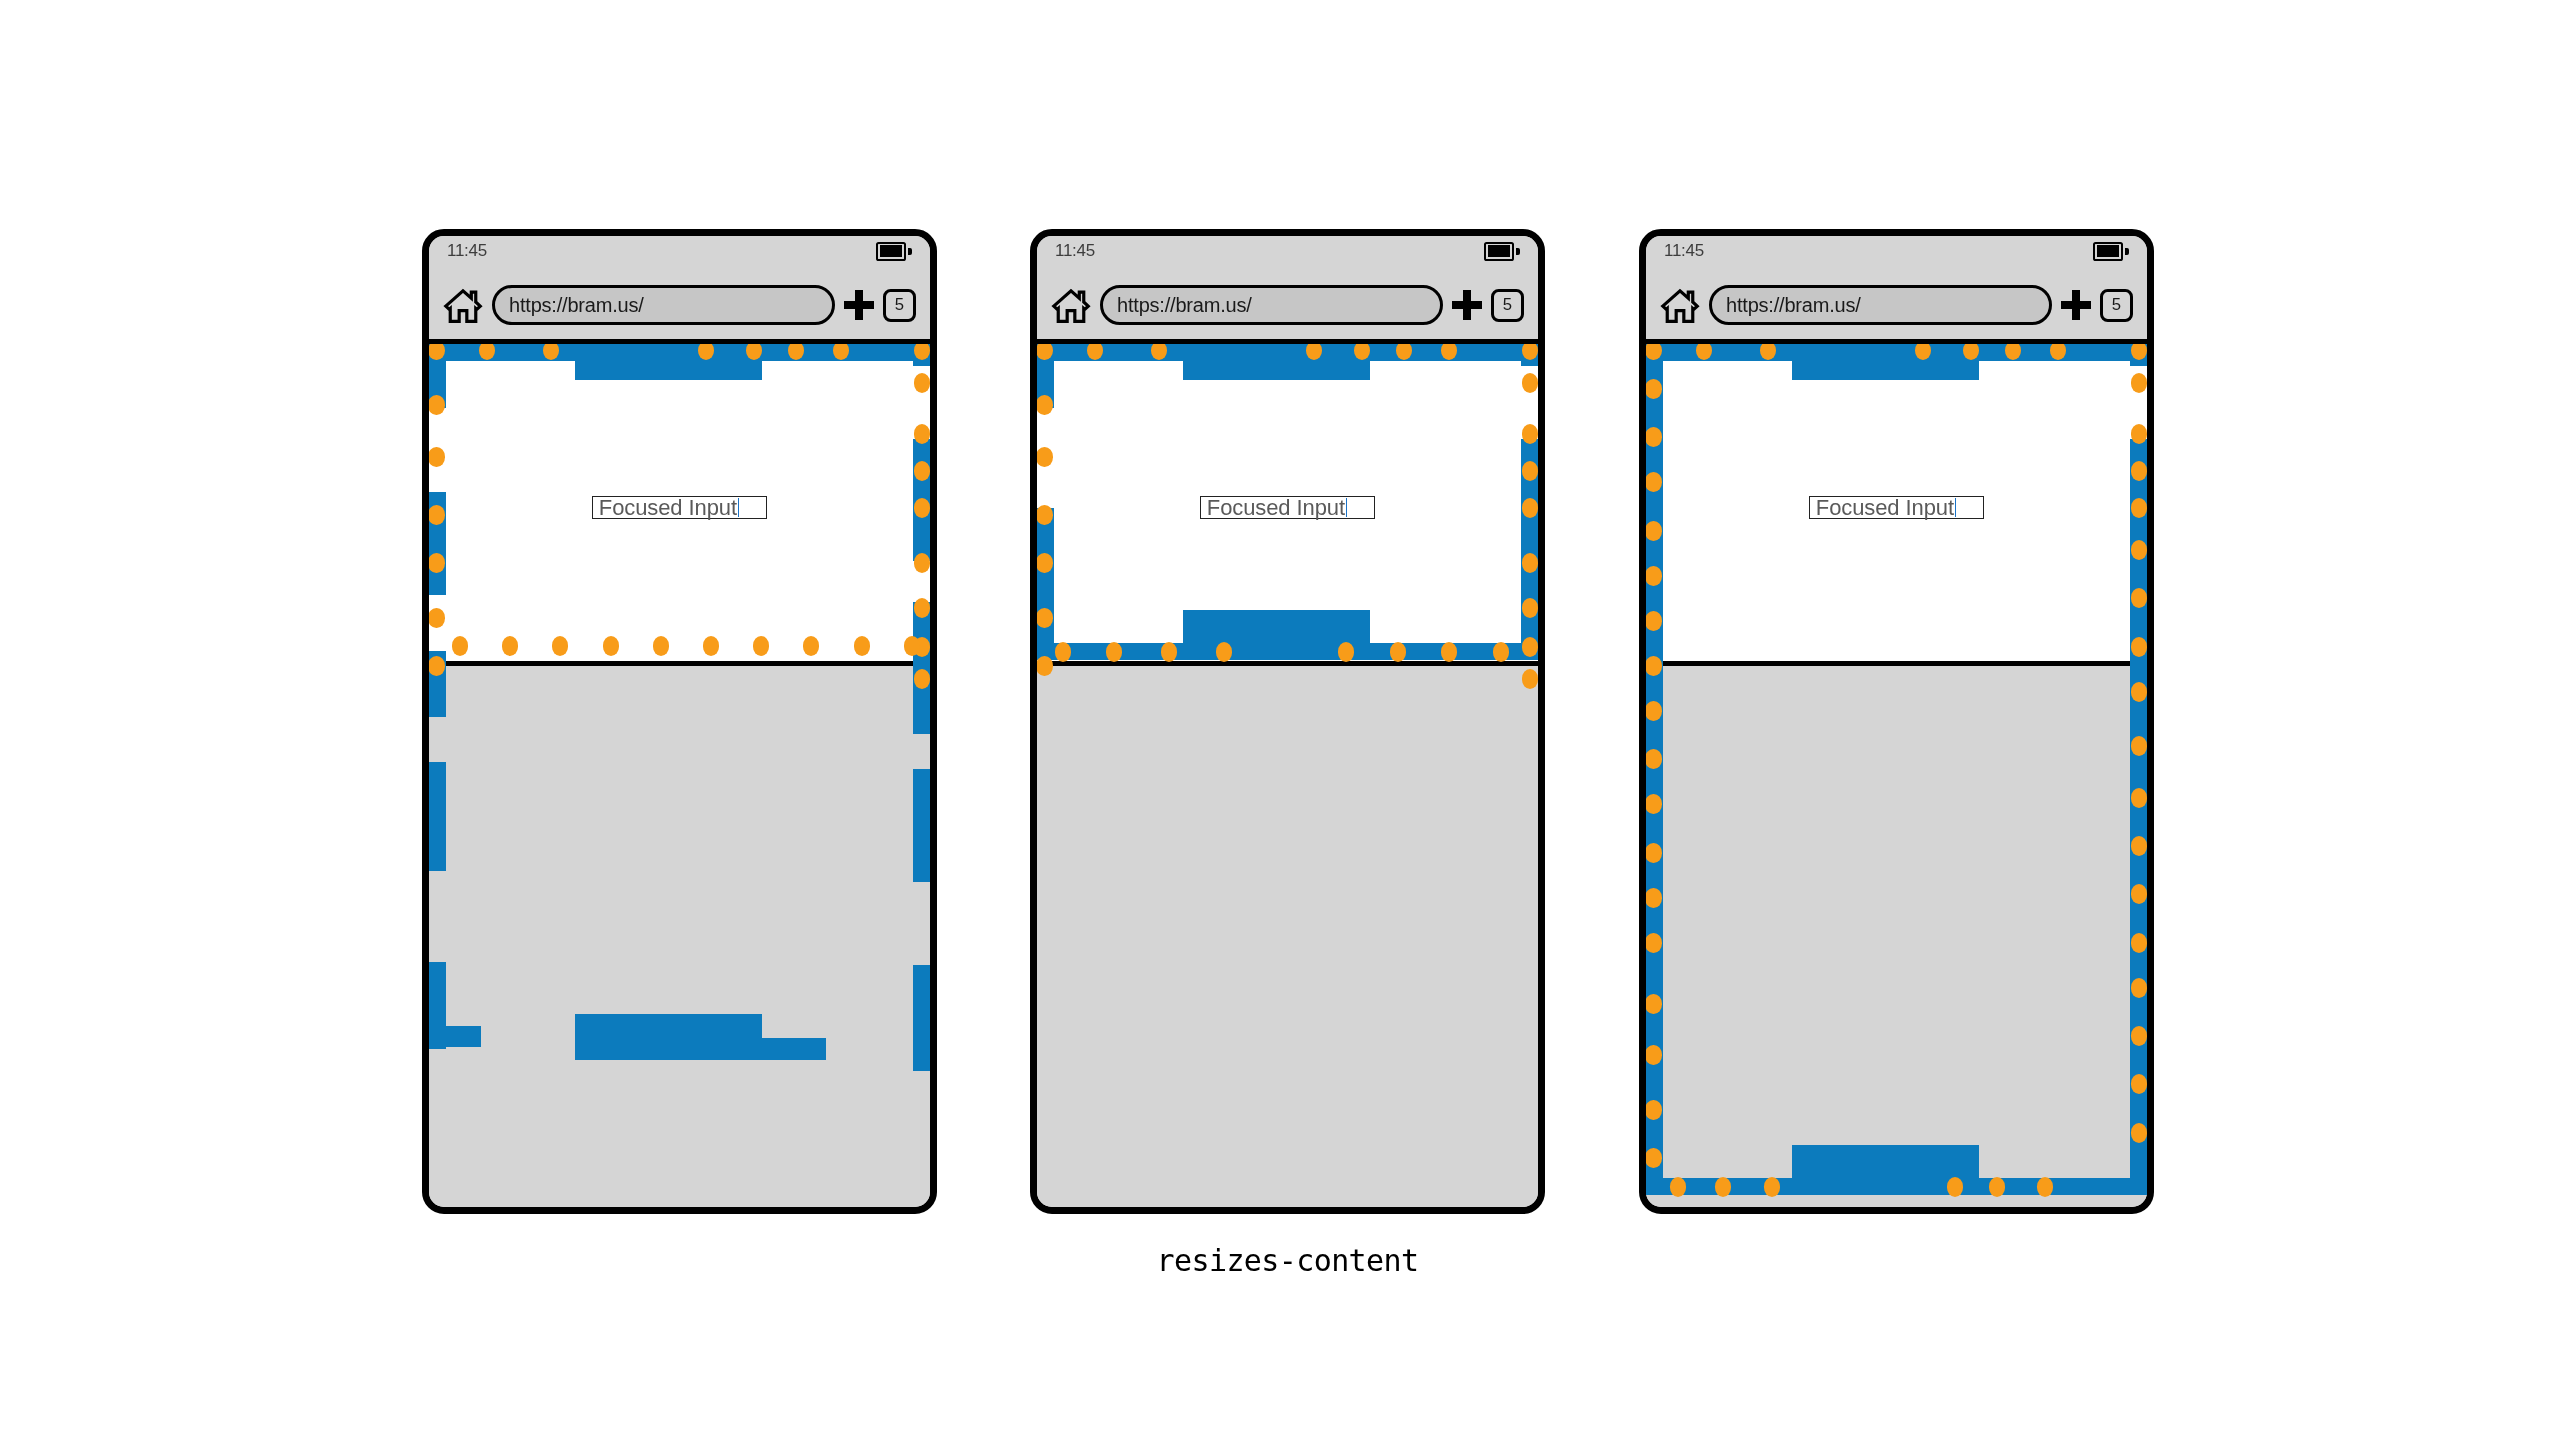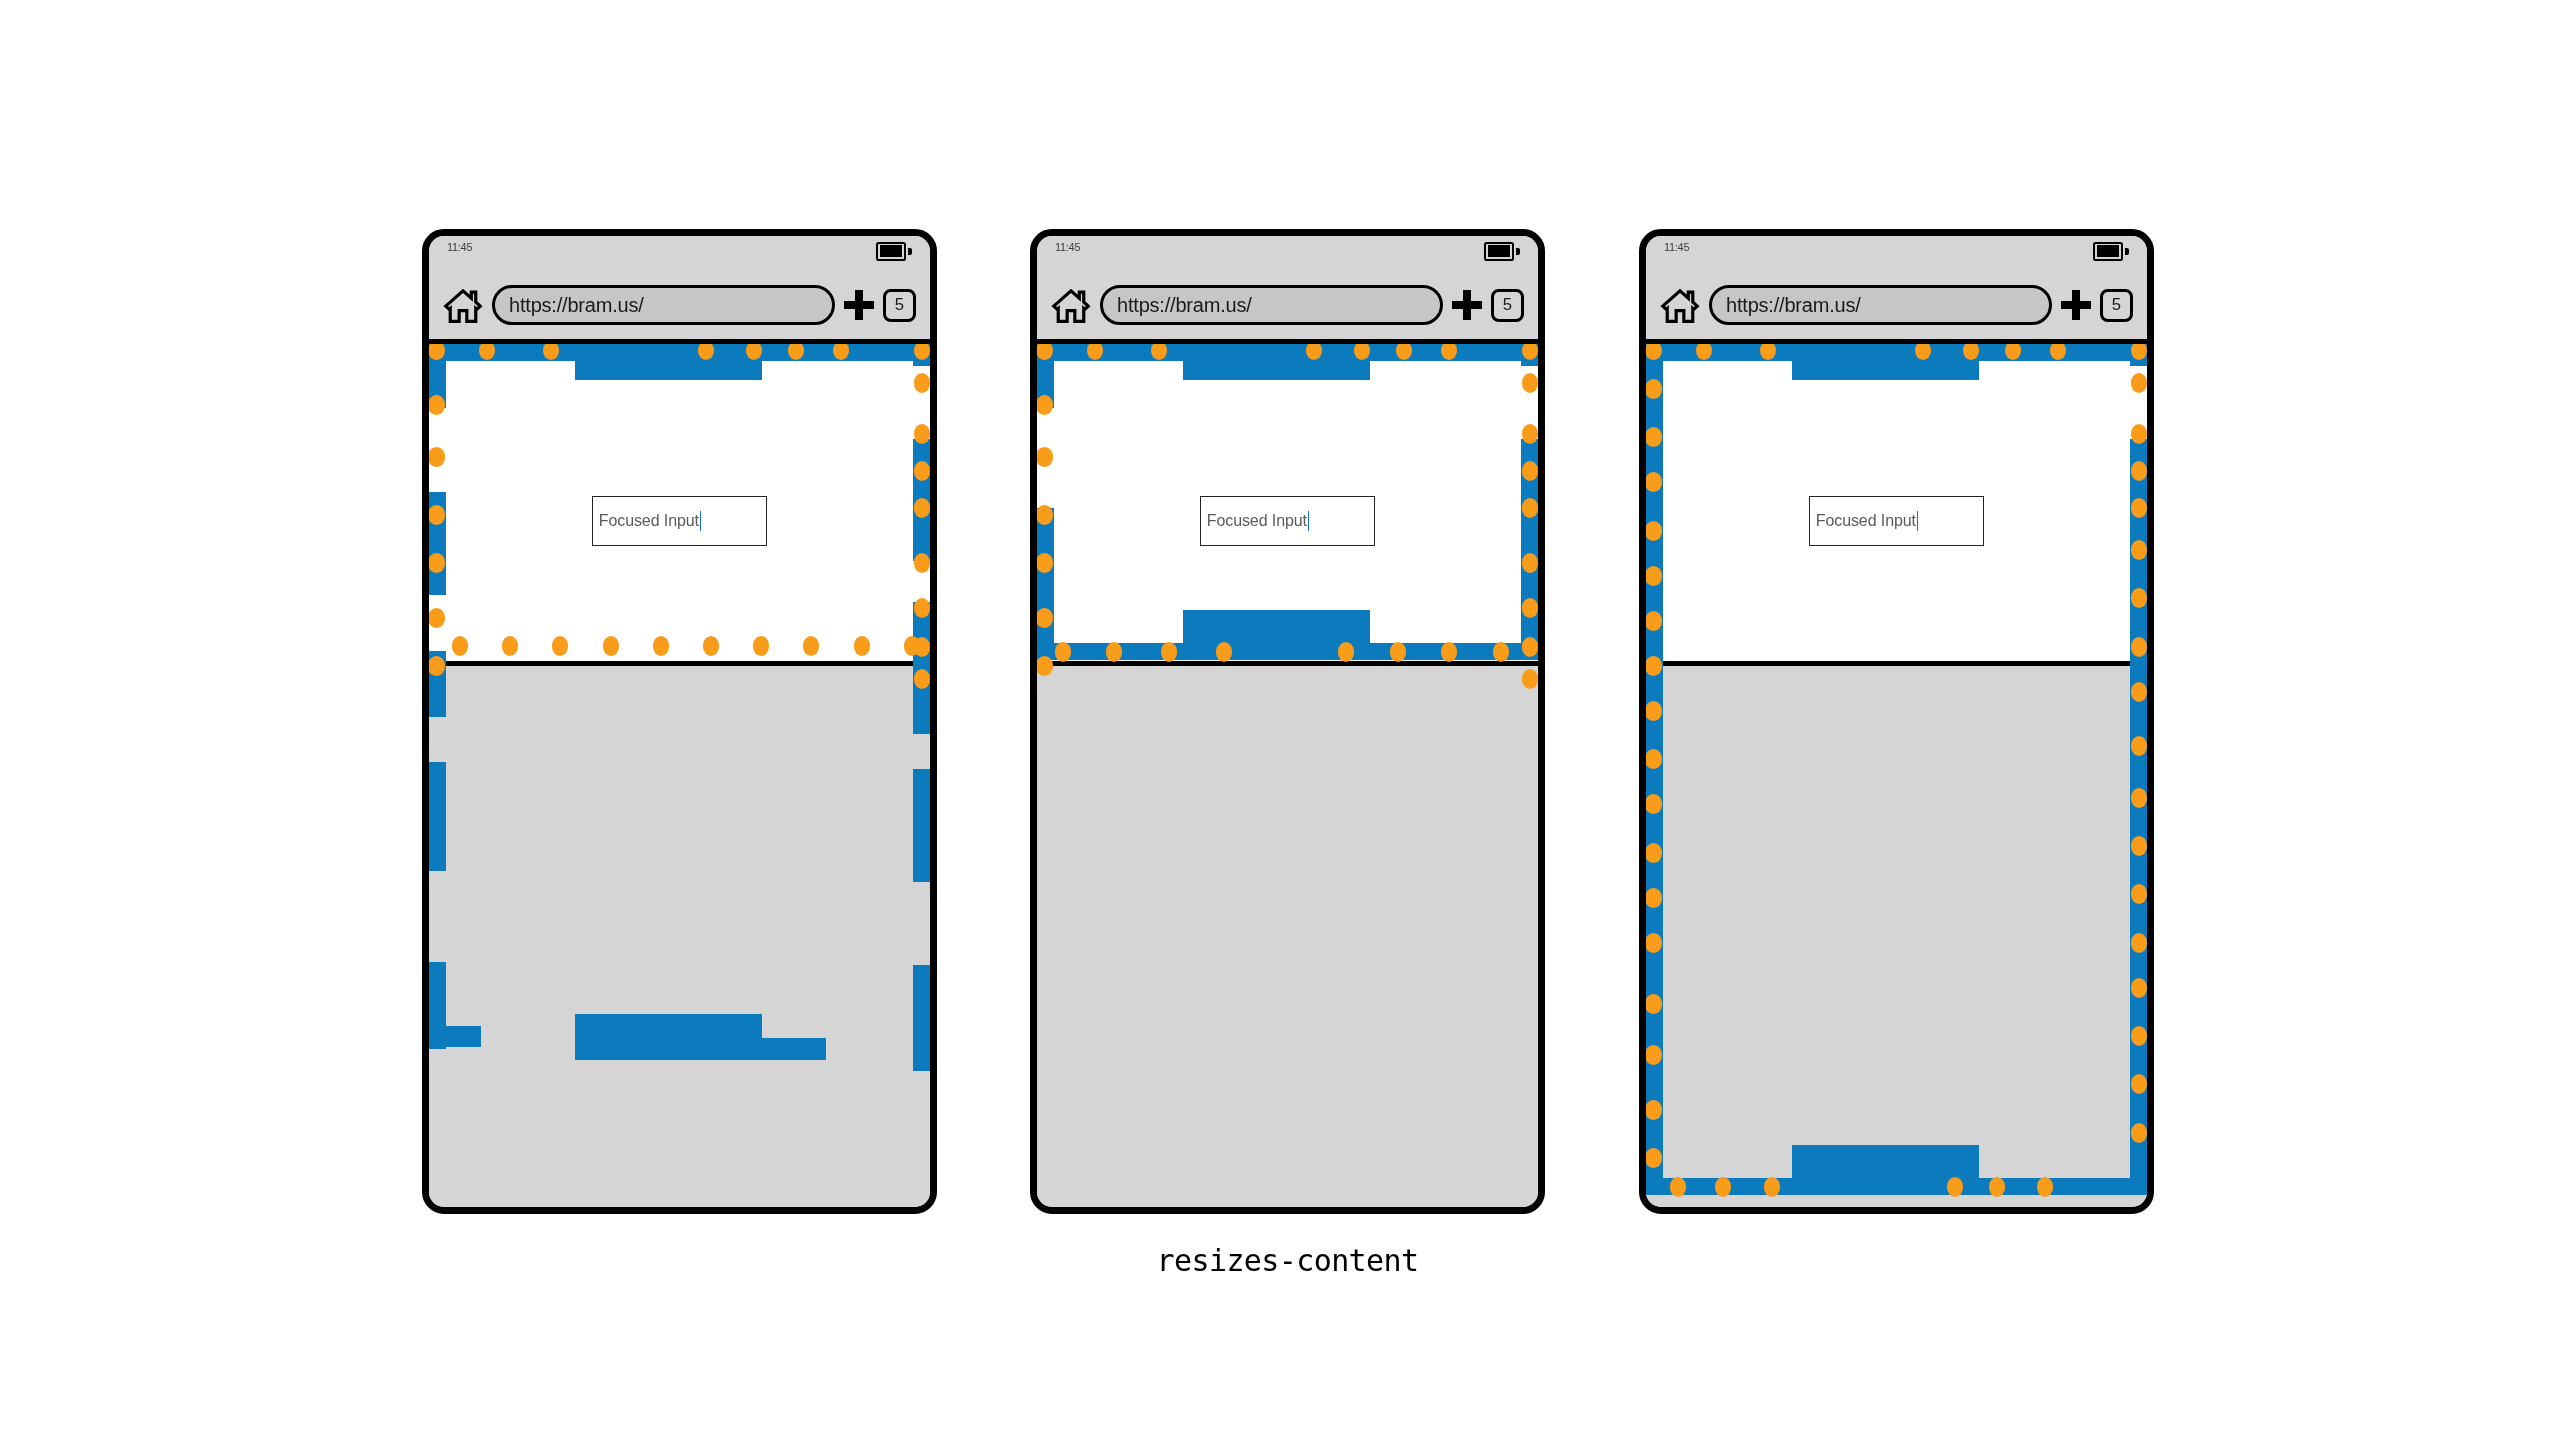--- a/index.html
+++ b/index.html
@@ -59,21 +59,21 @@
   .statusbar {
     position: absolute;
     left: 0; top: 0;
     width: 100%;
     height: 33px;
   }
   .clock {
     position: absolute;
     left: 18px;
     top: 5.2px;
-    font-size: 11px;
+    font-size: 17px;
     color: #3d3d3d;
     letter-spacing: -0.3px;
   }
   .battery {
     position: absolute;
     right: 18px;
     top: 5.8px;
     width: 36px;
     height: 19.3px;
   }
@@ -209,28 +209,28 @@
     margin-left: -8.4px;
     margin-top: -9.7px;
     border-radius: 50%;
     background: #f89c19;
   }
 
   
   .focused-input {
     position: absolute;
     width: 175px;
-    height: 50px;
+    height: 23px;
     border: 1.9px solid #222;
     background: #fff;
     box-sizing: border-box;
     display: flex;
     align-items: center;
     padding-left: 5.8px;
-    font-size: 16px;
+    font-size: 22px;
     color: #5a5a5a;
     z-index: 6;
     letter-spacing: -0.1px;
   }
   .caret {
     display: inline-block;
     width: 1.9px;
     height: 19.3px;
     background: #1a73c8;
     margin-left: 0.6px;

